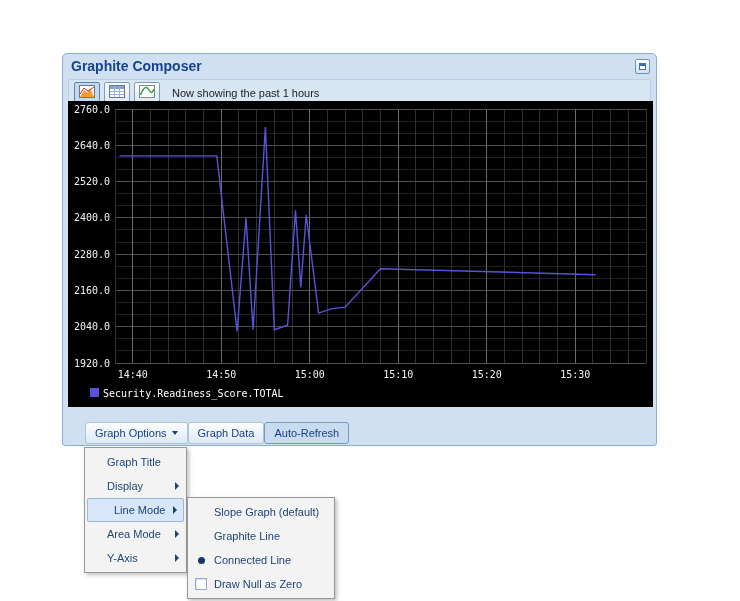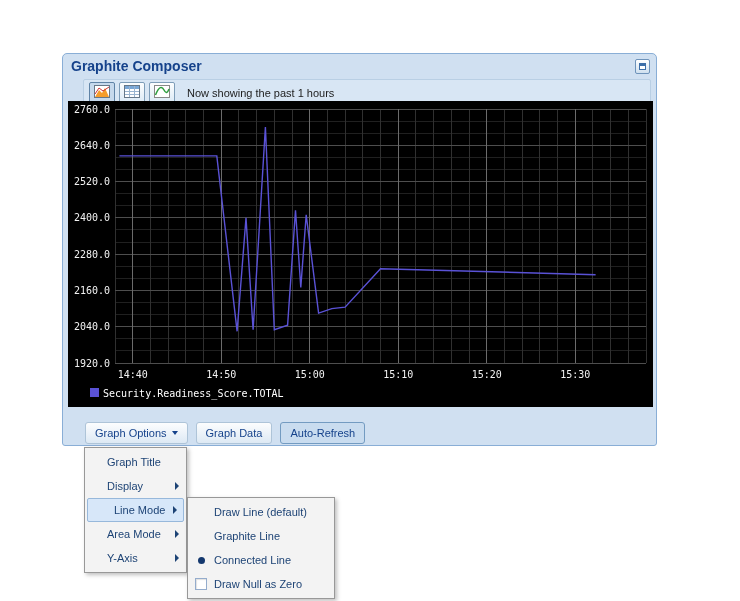--- a/index.html
+++ b/index.html
@@ -12,32 +12,32 @@
   .titlebar { position:absolute; left:0; top:0; right:0; height:24px;
               display:flex; align-items:center; justify-content:space-between; padding:0 6px 0 8px; }
   .title { font-size:14px; font-weight:bold; color:#15428b; }
   .wtool { width:15px; height:15px; border:1px solid #6e93ba; border-radius:2px;
            background:linear-gradient(#ffffff,#cfe0ef); display:flex; align-items:center; justify-content:center; cursor:pointer; }
   .wtool-inner { width:7px; height:7px; border:1px solid #3c6ea8; background:#ffffff; border-top:3px solid #3c6ea8; }
 
   
   .toolbar { position:absolute; left:5px; right:5px; top:25px; height:27px;
              background:#d8e6f4; border:1px solid #b9cfe4; border-radius:2px;
-             display:flex; align-items:center; gap:4px; padding:0 5px;margin-left:15px; }
+             display:flex; align-items:center; gap:4px; padding:0 5px; }
   .tbtn { width:26px; height:21px; border:1px solid #7e9db8; border-radius:2px;
           background:linear-gradient(#fdfefe,#dceaf6); display:flex; align-items:center; justify-content:center; cursor:pointer; }
   .tbtn.pressed { background:#c6d9ec; border-color:#5f83a6; }
   .status { font-size:11px; color:#1c1c1c; margin-left:8px; }
 
   
   .chart { position:absolute; left:5px; top:47px; width:585px; height:250px; background:#000; }
   .chart svg { display:block; }
 
   
-  .footer { position:absolute; left:22px; top:368px; height:22px; display:flex; gap:8px; }
+  .footer { position:absolute; left:22px; top:368px; height:22px; display:flex; gap:0; }
   .btn { height:22px; padding:0 9px; font-size:11px; color:#15428b; cursor:pointer;
          background:linear-gradient(#fcfdfe,#dde9f4); border:1px solid #aec4d8; border-radius:3px;
          display:inline-flex; align-items:center; gap:5px; font-family:"Liberation Sans", sans-serif; }
   .btn.active { background:#c9dcef; border-color:#739bc1; }
   .down-arrow { width:0; height:0; border-left:3.5px solid transparent; border-right:3.5px solid transparent;
                 border-top:4px solid #15428b; }
 
   
   .menu { position:absolute; background:#f3f3f3; border:1px solid #989898; padding:2px 1px;
           box-shadow:2px 2px 4px rgba(0,0,0,0.25); }
@@ -209,21 +209,21 @@
       <span class="mi-arrow"></span>
     </div>
     <div class="menu-item">
       <span>Y-Axis</span>
       <span class="mi-arrow"></span>
     </div>
   </div>
 
   <div class="menu" id="line-mode-submenu">
     <div class="menu-item">
-      <span>Draw Line (default)</span>
+      <span>Slope Graph (default)</span>
     </div>
     <div class="menu-item">
       <span>Graphite Line</span>
     </div>
     <div class="menu-item">
       <span class="mi-radio"></span>
       <span>Connected Line</span>
     </div>
     <div class="menu-item">
       <span class="mi-checkbox"></span>

